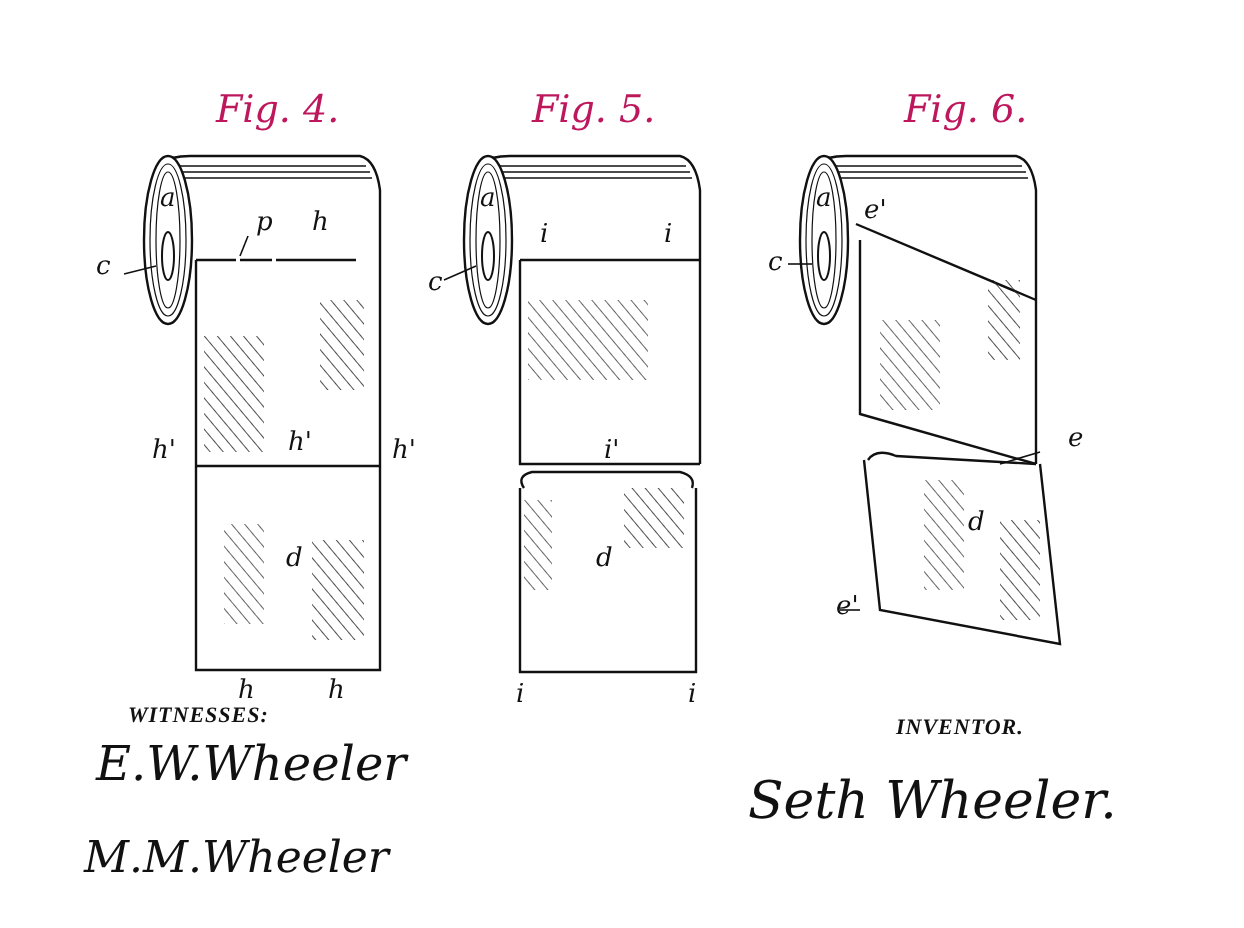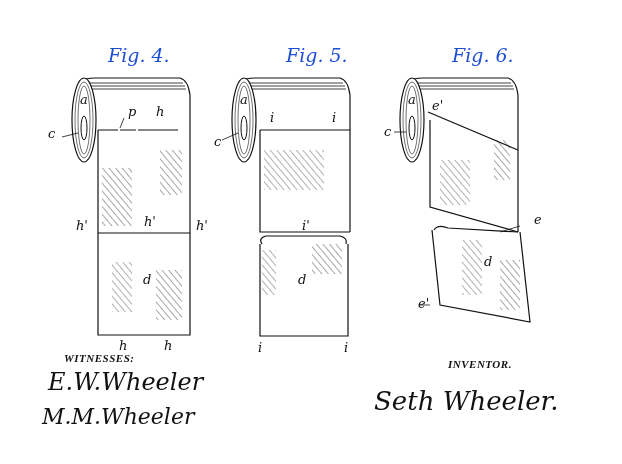--- a/index.html
+++ b/index.html
@@ -1,18 +1,18 @@
 <!DOCTYPE html>
 <html><head>
 <meta charset="utf-8">
 <style>
   html,body{margin:0;padding:0;background:#fff;}
   body{width:622px;height:464px;position:relative;overflow:hidden;font-family:"DejaVu Serif",serif;}
   .canvas{position:absolute;left:0;top:0;width:622px;height:464px;}
-  .fig-title{position:absolute;font-family:"DejaVu Serif",serif;font-style:italic;font-size:19px;color:#1d4ed8;}
+  .fig-title{position:absolute;font-family:"DejaVu Serif",serif;font-style:italic;font-size:19px;color:#be185d;}
   .lbl{position:absolute;font-family:"DejaVu Serif",serif;font-style:italic;font-size:13px;color:#111;}
   .caps{position:absolute;font-family:"Liberation Serif",serif;font-style:italic;font-size:11px;color:#111;letter-spacing:0.5px;font-weight:bold;}
   .sig{position:absolute;font-family:"DejaVu Serif",serif;font-style:italic;color:#111;}
 </style>
 </head>
 <body>
 
 <svg class="canvas" viewBox="0 0 622 464" xmlns="http://www.w3.org/2000/svg">
   <defs>
     <pattern id="hatch" patternUnits="userSpaceOnUse" width="5" height="5" patternTransform="rotate(-40)">
@@ -84,21 +84,21 @@
     <line x1="222" y1="140" x2="238" y2="133"></line>
     <line x1="394" y1="132" x2="406" y2="132"></line>
     <line x1="120" y1="128" x2="124" y2="118"></line>
     <line x1="220" y1="228" x2="98" y2="230" stroke="none"></line>
     <line x1="500" y1="232" x2="520" y2="226"></line>
     <line x1="420" y1="305" x2="430" y2="305"></line>
   </g>
 </svg>
 
 <div class="fig-title" style="left:108px;top:44px;">Fig. 4.</div>
-<div class="fig-title" style="left:286px;top:44px;">Fig. 5.</div>
+<div class="fig-title" style="left:266px;top:44px;">Fig. 5.</div>
 <div class="fig-title" style="left:452px;top:44px;">Fig. 6.</div>
 
 <span class="lbl" style="left:80px;top:92px;">a</span>
 <span class="lbl" style="left:48px;top:126px;">c</span>
 <span class="lbl" style="left:128px;top:104px;">p</span>
 <span class="lbl" style="left:156px;top:104px;">h</span>
 <span class="lbl" style="left:76px;top:218px;">h'</span>
 <span class="lbl" style="left:144px;top:214px;">h'</span>
 <span class="lbl" style="left:196px;top:218px;">h'</span>
 <span class="lbl" style="left:143px;top:272px;">d</span>
@@ -116,16 +116,16 @@
 
 <span class="lbl" style="left:408px;top:92px;">a</span>
 <span class="lbl" style="left:384px;top:124px;">c</span>
 <span class="lbl" style="left:432px;top:98px;">e'</span>
 <span class="lbl" style="left:534px;top:212px;">e</span>
 <span class="lbl" style="left:484px;top:254px;">d</span>
 <span class="lbl" style="left:418px;top:296px;">e'</span>
 
 <div class="caps" style="left:64px;top:352px;">WITNESSES:</div>
 <div class="sig" style="left:48px;top:368px;font-size:24px;">E.W.Wheeler</div>
-<div class="sig" style="left:42px;top:404px;font-size:22px;">M.M.Wheeler</div>
+<div class="sig" style="left:42px;top:417px;font-size:22px;">M.M.Wheeler</div>
 
 <div class="caps" style="left:448px;top:358px;">INVENTOR.</div>
 <div class="sig" style="left:374px;top:386px;font-size:26px;">Seth Wheeler.</div>
 
 </body></html>

